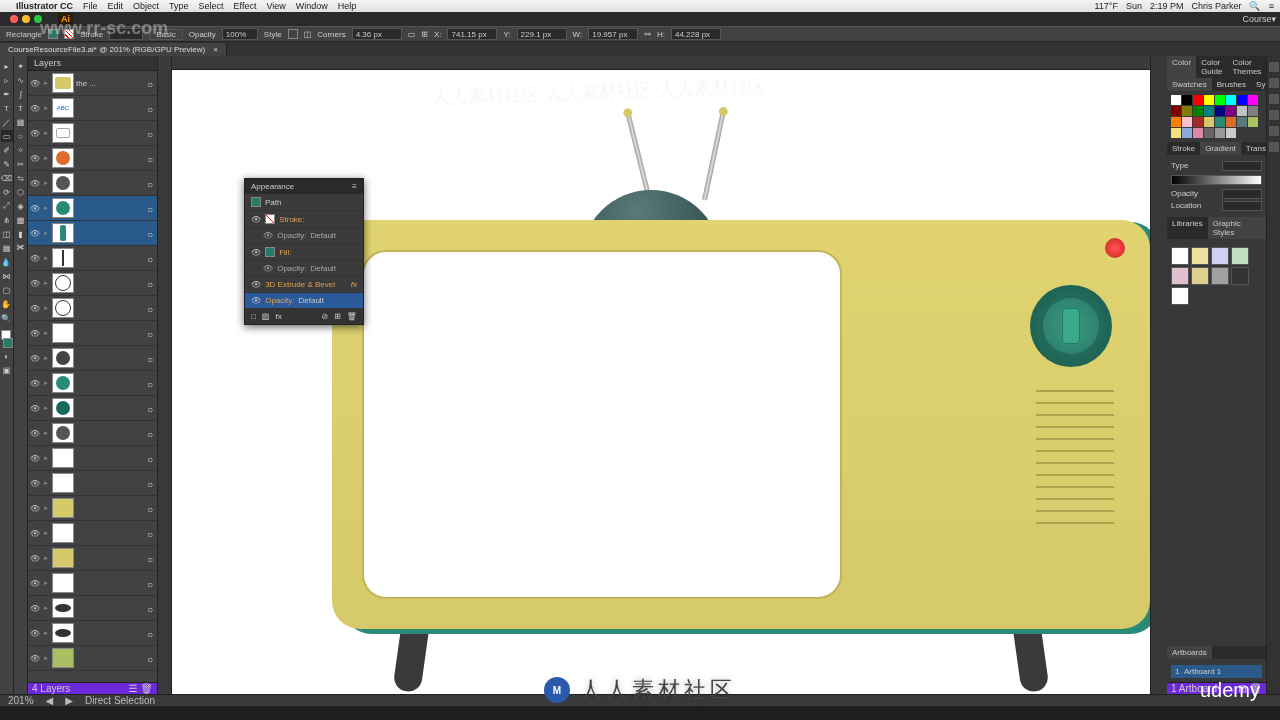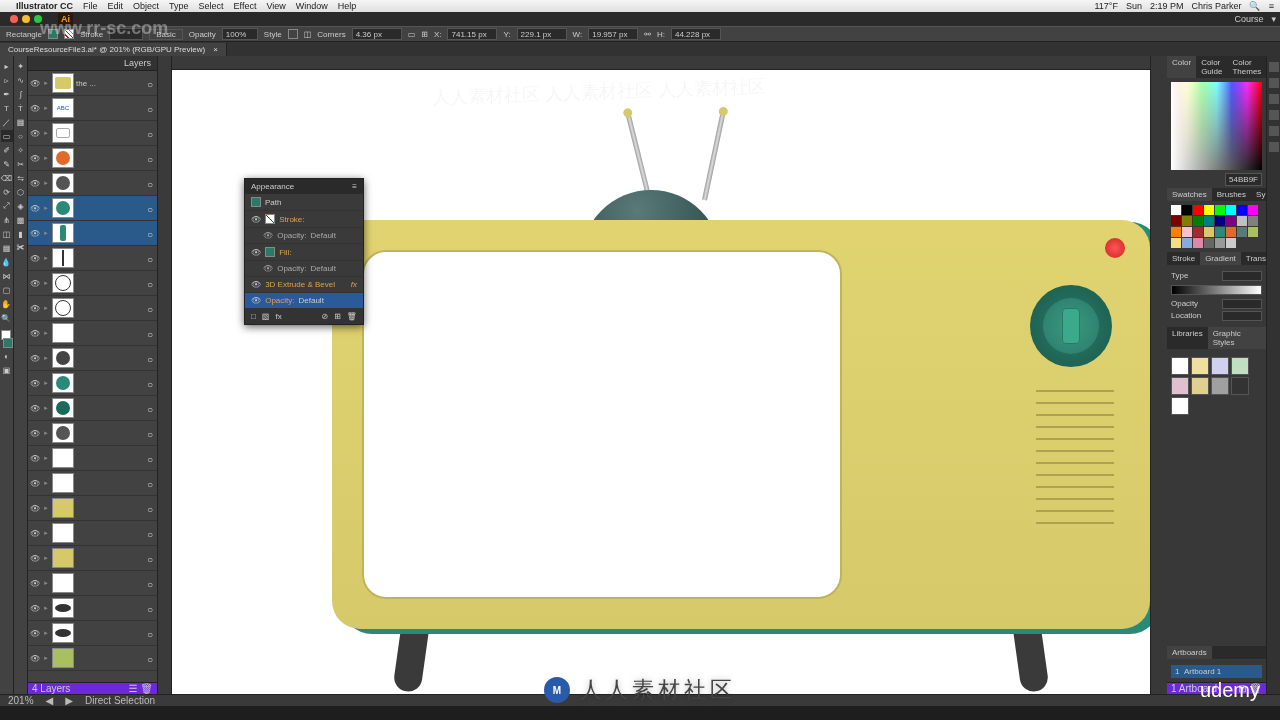--- a/index.html
+++ b/index.html
@@ -8,21 +8,21 @@
 
 .mac-bar { height:12px; background:linear-gradient(#f5f5f5,#e0e0e0); display:flex; align-items:center; padding:0 6px; color:#222; font-size:9px; gap:10px; }
 .mac-bar .right { margin-left:auto; display:flex; gap:8px; align-items:center; }
 .apple-logo { font-size:10px; }
 
 .traffic { display:flex; gap:4px; padding:3px 6px; background:#2a2a2a; }
 .traffic span { width:8px; height:8px; border-radius:50%; display:inline-block; }
 
 
 .app-menu { height:14px; background:#2a2a2a; display:flex; align-items:center; padding:0 4px; font-size:9px; gap:10px; color:#ccc; }
-.app-menu .right { margin-left:auto; display:flex; gap:8px; }
+.app-menu .right { margin-left:auto; display:flex; }
 
 
 .ctrl-bar { height:16px; background:#424242; border-top:1px solid #555; border-bottom:1px solid #222; display:flex; align-items:center; padding:0 6px; gap:6px; font-size:8px; color:#ccc; }
 .ctrl-input { background:#2a2a2a; border:1px solid #555; color:#ccc; height:12px; padding:0 3px; font-size:8px; width:50px; }
 .ctrl-label { font-size:8px; }
 
 
 .tab-bar { height:14px; background:#323232; display:flex; align-items:center; }
 .doc-tab { background:#424242; padding:2px 8px; font-size:8px; color:#ddd; border-right:1px solid #222; }
 
@@ -31,21 +31,21 @@
 .tool-col { width:14px; background:#424242; display:flex; flex-direction:column; align-items:center; gap:2px; padding-top:4px; border-right:1px solid #222;}
 .tool-col.double { width:14px; }
 .tool-btn { width:12px; height:12px; background:#424242; display:flex; align-items:center; justify-content:center; font-size:8px; color:#ccc; cursor:pointer; }
 .tool-btn.sel { background:#2a2a2a; }
 .color-swap { width:12px; height:18px; position:relative; margin-top:4px;}
 .color-swap .fg { width:10px; height:10px; background:#fff; border:1px solid #888; position:absolute; top:0; left:0;}
 .color-swap .bg { width:10px; height:10px; background:#2a7a6a; border:1px solid #888; position:absolute; bottom:0; right:0;}
 
 
 .layers-panel { width:130px; background:#424242; display:flex; flex-direction:column; border-right:1px solid #222;}
-.panel-header { background:#323232; padding:2px 6px; font-size:9px; border-bottom:1px solid #222;text-align:right;}
+.panel-header { background:#323232; padding:2px 6px; font-size:9px; border-bottom:1px solid #222;}
 .layers-list { flex:1; overflow:auto; }
 .layer-row { display:flex; align-items:center; height:25px; border-bottom:1px solid #333; padding:0 2px; gap:2px;}
 .layer-row.sel { background:#2a5a8a; }
 .eye { width:10px; font-size:8px; text-align:center;}
 .tw { width:8px; font-size:7px; text-align:center; color:#888;}
 .thumb { width:22px; height:20px; background:#fff; border:1px solid #888; display:flex; align-items:center; justify-content:center; overflow:hidden;}
 .thumb .circ { width:14px; height:14px; border-radius:50%; }
 .thumb .ellip { width:16px; height:8px; border-radius:50%; }
 .layer-name { flex:1; font-size:8px; white-space:nowrap; overflow:hidden; }
 .meat { width:8px; height:8px; }
@@ -533,24 +533,20 @@
         </div>
       </div>
     </div>
   </div>
 
   <div class="right-panels">
     <div class="panel-tabs">
       <span class="act">Color</span>
       <span>Color Guide</span>
       <span>Color Themes</span>
-    </div>
-    <div class="color-panel">
-      <div class="color-field"></div>
-      <div class="hex-box">54BB9F</div>
     </div>
 
     <div class="panel-tabs">
       <span class="act">Swatches</span>
       <span>Brushes</span>
       <span>Symbols</span>
     </div>
     <div class="swatches-panel">
       <div class="sw-grid" id="swatch-grid">
           <span style="background: rgb(255, 255, 255);"></span>

